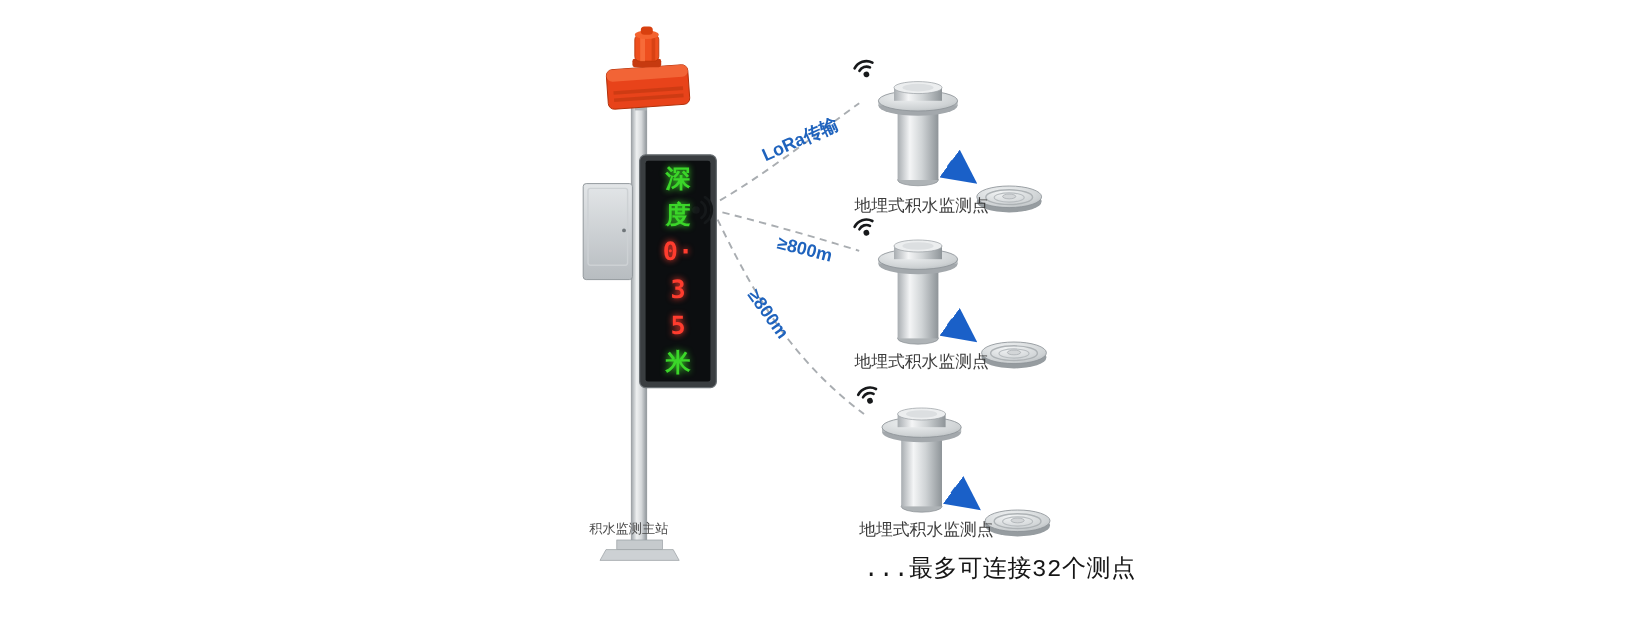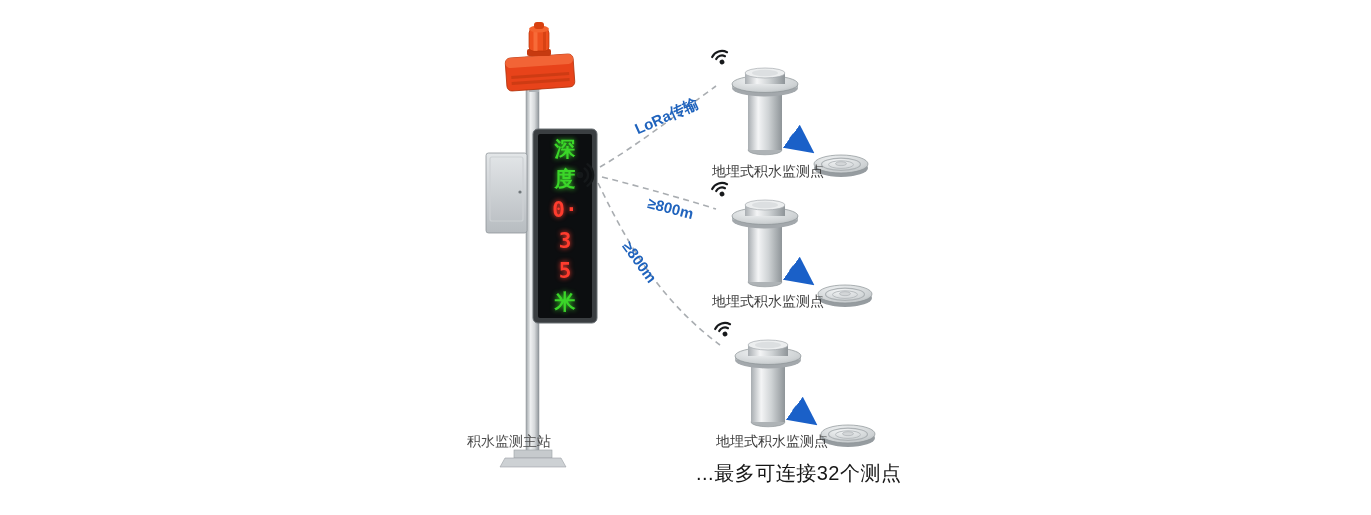--- a/index.html
+++ b/index.html
@@ -23,30 +23,31 @@
     position:absolute;left:538px;top:134px;width:54px;height:184px;
     display:flex;flex-direction:column;justify-content:space-around;align-items:center;
   }
   .led{
     font-family:"DejaVu Sans Mono","DejaVu Sans",monospace;
     font-weight:bold;font-size:21px;line-height:1;text-shadow:0 0 5px currentColor;
   }
   .g{color:var(--led-green);} .r{color:var(--led-red);}
 
   .lbl{position:absolute;white-space:nowrap;}
-  .station-lbl{left:467px;top:433px;font-size:14px;color:#4a4a4a;}
+  .station-lbl{left:491px;top:433px;font-size:11px;color:#4a4a4a;}
   .point-lbl{font-size:14px;color:#3c3c3c;width:110px;text-align:center;}
   .p1{left:712px;top:163px;} .p2{left:712px;top:293px;} .p3{left:716px;top:433px;}
   .link-lbl{font-weight:bold;font-size:15px;color:var(--link-blue);}
   .lora{left:636px;top:121px;transform:rotate(-24deg);transform-origin:0 50%;}
   .d1{left:648px;top:194px;transform:rotate(14deg);transform-origin:0 50%;}
   .d2{left:633px;top:238px;transform:rotate(54deg);transform-origin:0 0;}
   .caption{
-    position:absolute;left:696px;top:460px;font-size:20px;color:#161616;
+    position:absolute;left:720px;top:460px;font-size:20px;color:#161616;
     letter-spacing:0.5px;
+    font-family:Liberation Mono, monospace;
   }
 </style>
 </head>
 <body>
 
 <div class="stage">
 
   <svg class="layer" width="1371" height="515" viewBox="0 0 1371 515">
     <defs>
       <linearGradient id="gPole" x1="0" y1="0" x2="1" y2="0">

